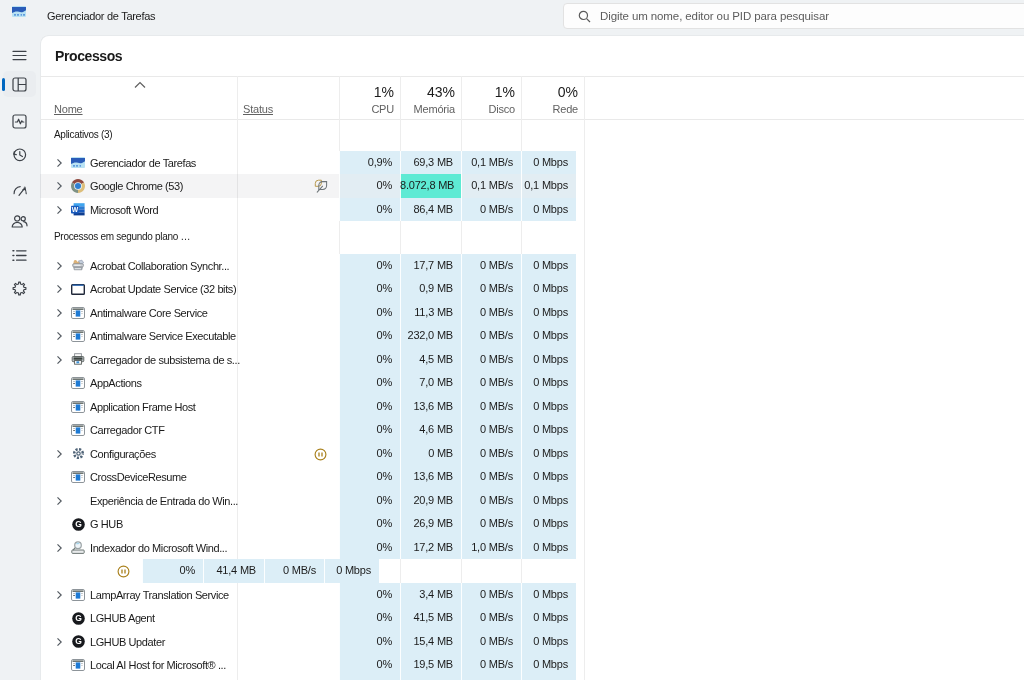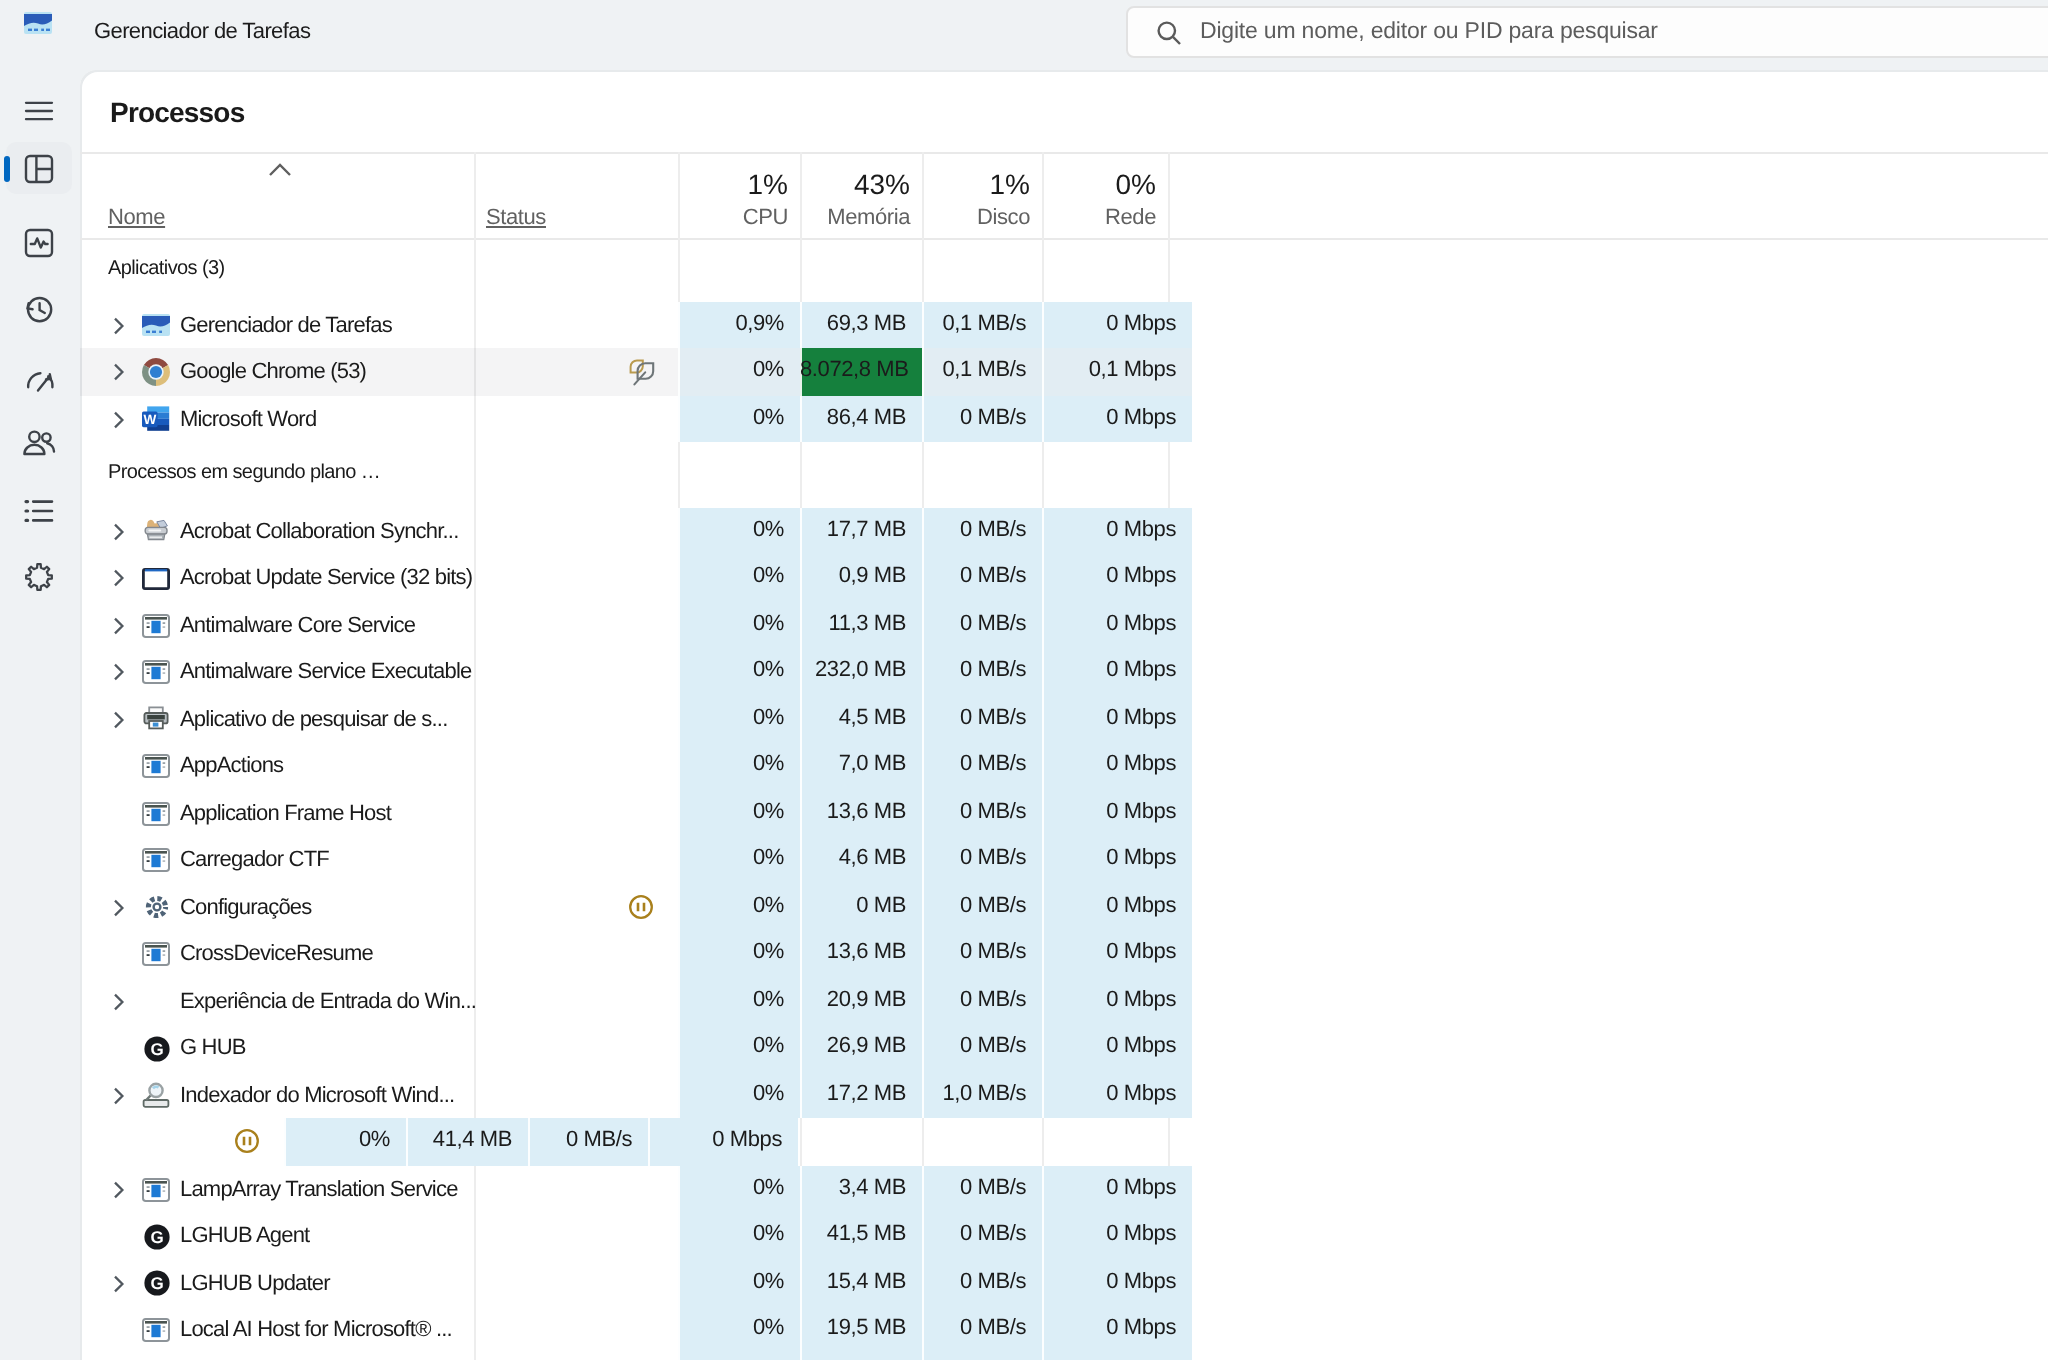--- a/index.html
+++ b/index.html
@@ -30,28 +30,28 @@
 .hlab { position:absolute; top:68px; font-size:11px; letter-spacing:-0.2px; color:#616161;text-decoration:underline; }
 .hlabr { position:absolute; top:68px; font-size:11px; letter-spacing:-0.2px; color:#616161; text-align:right; }
 
 
 .row { position:absolute; left:0; width:584px; height:23.5px; display:flex; }
 .grouphdr { position:absolute; left:14px; font-size:10px; letter-spacing:-0.3px; color:#1a1a1a; }
 .cn { width:197px; position:relative; }
 .cs { width:102px; position:relative; }
 .cell { width:61px; text-align:right; padding-right:8px; font-size:11px; letter-spacing:-0.2px; line-height:23.5px; background:#dceef7; box-shadow: inset 1px 0 0 rgba(255,255,255,0.9); white-space:nowrap; }
 .cell.cd { width:60px; }
-.cell.cr { width:75px; }
+.cell.cr { width:55px; }
 .chev { position:absolute; left:16px; top:7px; }
 .ricon { position:absolute; left:31px; top:5px; width:14px; height:14px; display:flex; align-items:center; justify-content:center; }
 .rtxt { position:absolute; left:50px; top:6px; font-size:11px; letter-spacing:-0.4px; white-space:nowrap; }
 .sticon { position:absolute; left:77px; top:5px; }
 .row.sel .cn, .row.sel .cs { background:rgba(130,138,144,0.09); }
 .row.sel .cell { background:#e2edf3; }
-.row.sel .cell.cm { background:#15803d; }
+.row.sel .cell.cm { background:#5eead4; }
 </style>
 </head>
 <body>
 
 <svg class="appicon" width="14" height="11" viewBox="0 0 14 11">
   <rect x="0" y="0" width="14" height="11" rx="1" fill="#b9e2f3"></rect>
   <path d="M0,1 h14 v3.2 c-2.5,1.8 -4.5,2.6 -7,1.6 c-2.3,-0.9 -4.7,-0.2 -7,1.2 Z" fill="#2a5cb8"></path>
   <rect x="2" y="8.3" width="2" height="1.2" fill="#3b7fd4"></rect>
   <rect x="5" y="8.3" width="2" height="1.2" fill="#3b7fd4"></rect>
   <rect x="8.6" y="8.3" width="1.4" height="1.2" fill="#3b7fd4"></rect>
@@ -318,21 +318,21 @@
         </svg>
         <span class="ricon">
           <svg width="14" height="13" viewBox="0 0 14 13">
             <rect x="3.6" y="0.7" width="6.8" height="3.4" fill="#fbfbfb" stroke="#8a8f94" stroke-width="0.9"></rect>
             <rect x="1.2" y="3.5" width="11.6" height="5.2" rx="1" fill="#b9bfc3" stroke="#565c5a" stroke-width="0.9"></rect>
             <rect x="2.6" y="4.5" width="8.8" height="2.2" fill="#3a423e"></rect>
             <rect x="3.6" y="7.5" width="6.8" height="3.7" fill="#ffffff" stroke="#565c5a" stroke-width="0.9"></rect>
             <rect x="5.4" y="8.3" width="2.8" height="2" fill="#3b8fd4"></rect>
           </svg>
         </span>
-        <span class="rtxt">Aplicativo de pesquisar de s...</span>
+        <span class="rtxt">Carregador de subsistema de s...</span>
       </div>
       <div class="cs"></div>
       <div class="cell cc">0%</div>
       <div class="cell cm">4,5 MB</div>
       <div class="cell cd">0 MB/s</div>
       <div class="cell cr">0 Mbps</div>
     </div>
   <div class="row" style="top:336.0px">
       <div class="cn">
         <span class="ricon">

